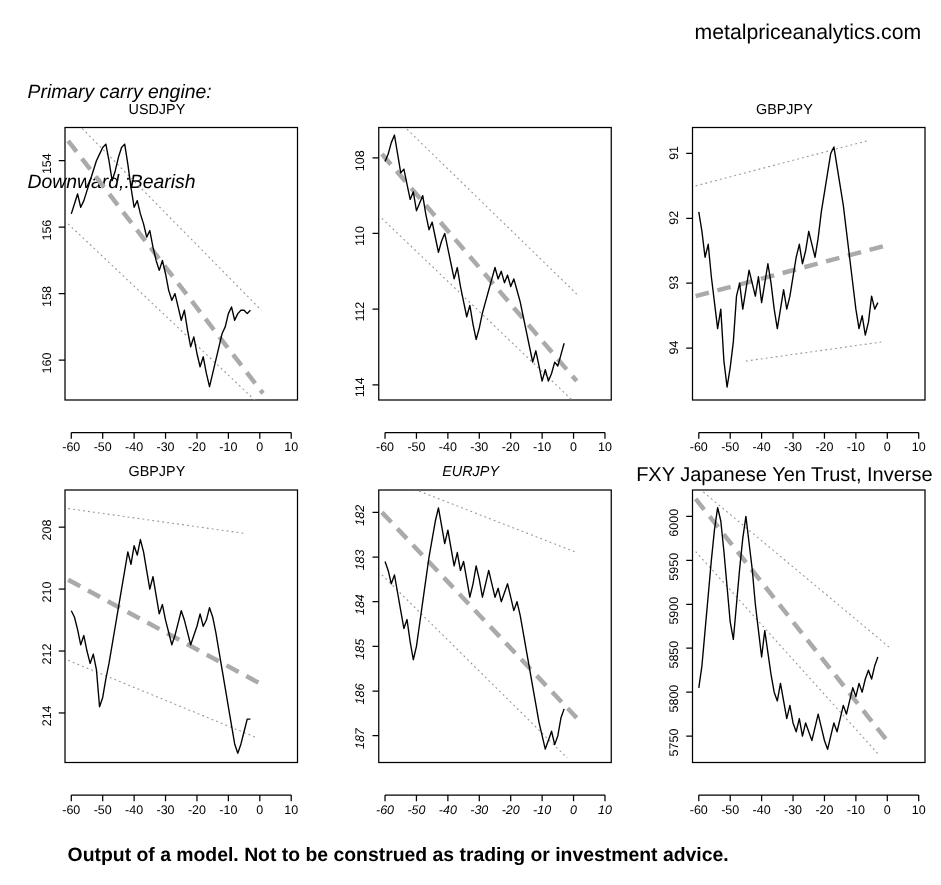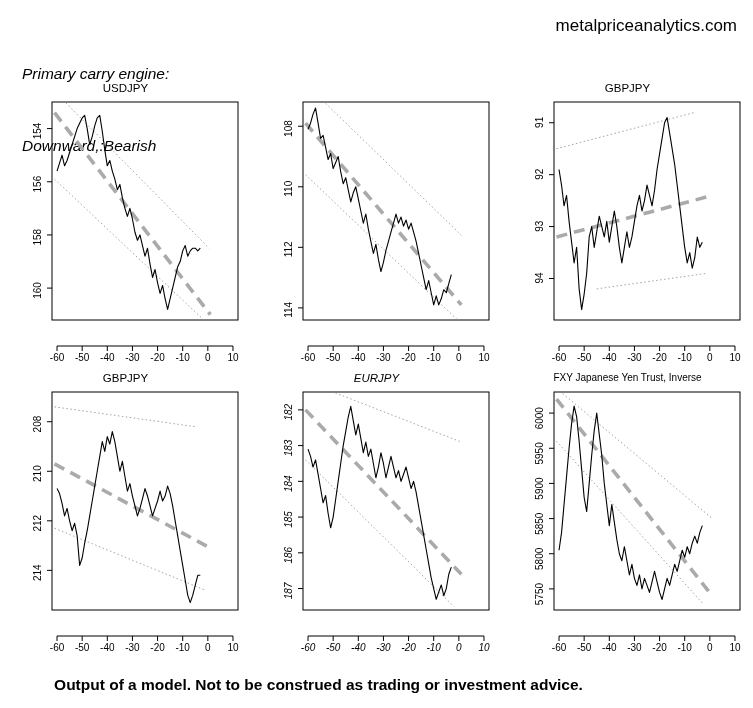--- a/index.html
+++ b/index.html
@@ -316,21 +316,21 @@
           <g clip-path="url(#clip4)">
             <line x1="54.513513513513516" y1="89.90163934426256" x2="202.8108108108108" y2="236.4262295081969" stroke="#999999" stroke-width="0.9" stroke-dasharray="1.5,2.5"></line>
             <line x1="54.513513513513516" y1="11.278688524589748" x2="210.35135135135135" y2="72.03278688524615" stroke="#999999" stroke-width="0.9" stroke-dasharray="1.5,2.5"></line>
             <line x1="54.513513513513516" y1="39.86885245901641" x2="210.35135135135135" y2="204.26229508196718" stroke="#aaaaaa" stroke-width="3.6" stroke-dasharray="11,7"></line>
             <path d="M57.03,79.18 L59.54,86.33 L62.05,97.05 L64.57,89.90 L67.08,104.20 L69.59,118.49 L72.11,132.79 L74.62,125.64 L77.14,143.51 L79.65,157.80 L82.16,147.08 L84.68,129.21 L87.19,111.34 L89.70,93.48 L92.22,75.61 L94.73,61.31 L97.24,47.02 L99.76,36.30 L102.27,50.59 L104.78,64.89 L107.30,54.16 L109.81,68.46 L112.32,82.75 L114.84,72.03 L117.35,86.33 L119.86,79.18 L122.38,93.48 L124.89,107.77 L127.41,97.05 L129.92,82.75 L132.43,93.48 L134.95,107.77 L137.46,97.05 L139.97,86.33 L142.49,97.05 L145.00,107.77 L147.51,100.62 L150.03,111.34 L152.54,104.20 L155.05,97.05 L157.57,107.77 L160.08,118.49 L162.59,111.34 L165.11,122.07 L167.62,136.36 L170.14,150.66 L172.65,164.95 L175.16,179.25 L177.68,193.54 L180.19,207.84 L182.70,218.56 L185.22,229.28 L187.73,222.13 L190.24,214.98 L192.76,225.70 L195.27,218.56 L197.78,204.26 L200.30,197.11" fill="none" stroke="#000000" stroke-width="1.1" stroke-linejoin="round"></path>
           </g>
         </svg>
       </div>
   </div>
   <div class="panel" style="left:502px; top:290px;">
-    <div class="panel-title" style="font-size:10px;">FXY Japanese Yen Trust, Inverse</div>
+    <div class="panel-title" style="font-size:16px;">FXY Japanese Yen Trust, Inverse</div>
     <div class="plotwrap">
         <svg width="251" height="290" class="plotsvg">
           <rect x="52" y="22" width="186" height="218" fill="none" stroke="#000" stroke-width="1"></rect>
           <line x1="47" x2="52" y1="218.90322580645162" y2="218.90322580645162" stroke="#000" stroke-width="1"></line>
           <text x="44" y="218.90322580645162" text-anchor="end" dominant-baseline="central" class="axis-text" transform="rotate(-90 38 218.90322580645162)">5750</text>
           <line x1="47" x2="52" y1="183.74193548387098" y2="183.74193548387098" stroke="#000" stroke-width="1"></line>
           <text x="44" y="183.74193548387098" text-anchor="end" dominant-baseline="central" class="axis-text" transform="rotate(-90 38 183.74193548387098)">5800</text>
           <line x1="47" x2="52" y1="148.58064516129033" y2="148.58064516129033" stroke="#000" stroke-width="1"></line>
           <text x="44" y="148.58064516129033" text-anchor="end" dominant-baseline="central" class="axis-text" transform="rotate(-90 38 148.58064516129033)">5850</text>
           <line x1="47" x2="52" y1="113.41935483870968" y2="113.41935483870968" stroke="#000" stroke-width="1"></line>

